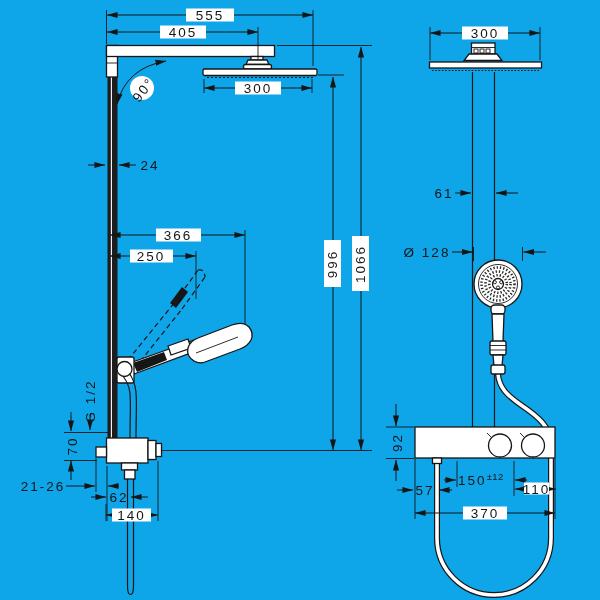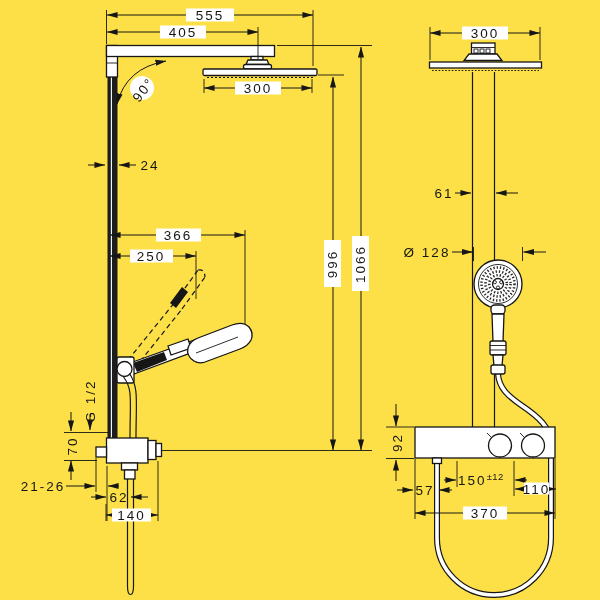--- a/index.html
+++ b/index.html
@@ -1,16 +1,16 @@
 <!DOCTYPE html>
 <html><head>
 <meta charset="utf-8">
 <style>
   html,body{margin:0;padding:0;background:#ffffff;}
-  #stage{width:600px;height:600px;position:relative;background:#fde047;}
+  #stage{width:600px;height:600px;position:relative;background:#0ea5e9;}
   svg{display:block;}
   .t{font-family:"Liberation Sans",sans-serif;font-size:13.5px;letter-spacing:2px;fill:#161616;text-anchor:middle;}
   .ts{font-family:"Liberation Sans",sans-serif;font-size:9.5px;letter-spacing:0.5px;fill:#161616;}
   .dim{stroke:#161616;stroke-width:1;fill:none;}
   .ext{stroke:#161616;stroke-width:0.9;fill:none;}
   .out{stroke:#161616;stroke-width:1.3;fill:#ffffff;}
   .outn{stroke:#161616;stroke-width:1.2;fill:none;}
   .thin{stroke:#161616;stroke-width:0.9;fill:none;}
   .dark{fill:#1d1d1d;stroke:none;}
   .blk{fill:#161616;stroke:none;}

